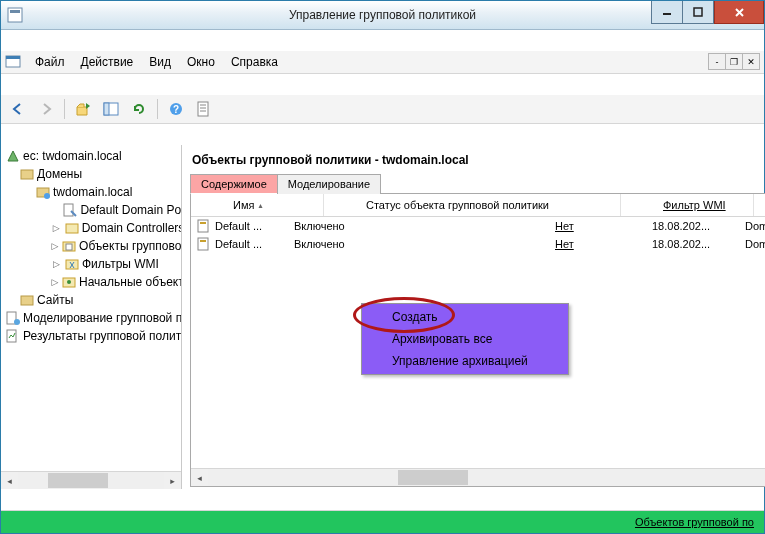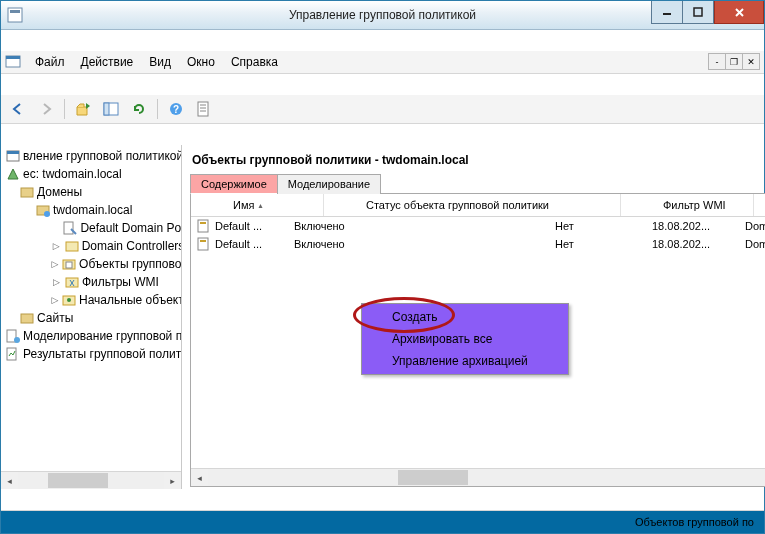--- a/index.html
+++ b/index.html
@@ -38,27 +38,27 @@
   .tab{padding:3px 10px;border:1px solid #a9a9a9;border-bottom:none;background:#f0f0f0;margin-right:-1px;position:relative;top:1px;font-size:11px;}
   .tab.active{background:#fca5a5;border-bottom:1px solid #fff;}
   .grid-wrap{flex:1;border:1px solid #a9a9a9;border-top:none;display:flex;flex-direction:column;min-height:0;margin-bottom:2px;}
   .grid-head{height:22px;display:flex;border-bottom:1px solid #d6d6d6;background:#fff;}
   .gh{border-right:1px solid #e2e2e2;padding:3px 6px;font-size:11px;white-space:nowrap;overflow:hidden;display:flex;align-items:center;gap:4px;margin-left:36px;}
   .grid-body{flex:1;background:#fff;position:relative;overflow:hidden;}
   .grow{display:flex;height:18px;align-items:center;}
   .gc{border-right:1px solid transparent;padding:0 6px;font-size:11px;white-space:nowrap;overflow:hidden;display:flex;align-items:center;gap:4px;}
   .col-name{width:84px;} 
   .col-status{width:248px;}
-  .col-wmi{width:84px;}
+  .col-wmi{width:84px;text-decoration:underline;}
   .col-mod{width:80px;}
   .col-own{flex:1;}
   .ctx-menu{position:absolute;left:170px;top:86px;width:202px;background:#8b5cf6;border:1px solid #979797;box-shadow:2px 2px 3px rgba(0,0,0,.25);padding:2px;}
   .ctx-item{height:22px;display:flex;align-items:center;padding-left:28px;font-size:12px;}
   .highlight-oval{position:absolute;left:162px;top:80px;width:96px;height:30px;border:3px solid #b01818;border-radius:50%/50%;pointer-events:none;}
-  .statusbar{height:22px;border-top:1px solid #d6d6d6;background:#0369a1;display:flex;align-items:center;justify-content:flex-end;padding:0 10px;font-size:11px;}
+  .statusbar{height:22px;border-top:1px solid #d6d6d6;background:#22c55e;display:flex;align-items:center;justify-content:flex-end;padding:0 10px;font-size:11px;text-decoration:underline;}
   
   svg{display:block}
 </style>
 </head>
 <body>
 
 <div class="window">
 
   <div class="titlebar">
     <span class="app-icon tb-designer">
@@ -152,29 +152,20 @@
           <line x1="4" y1="7" x2="10" y2="7" stroke="#888"></line>
           <line x1="4" y1="10" x2="10" y2="10" stroke="#888"></line>
         </svg>
       </div>
   </div>
 
   <div class="content">
 
     <div class="left-pane">
       <div class="tree">
-        <div class="tree-row ind1">
-          <span class="ic">
-              <svg width="16" height="16">
-                <rect x="2" y="3" width="12" height="10" fill="#fff" stroke="#7a7a7a"></rect>
-                <rect x="2" y="3" width="12" height="3" fill="#3f7fb5"></rect>
-              </svg>
-            </span>
-          <span class="lbl">вление групповой политикой</span>
-        </div>
         <div class="tree-row ind1">
           <span class="ic">
               <svg width="16" height="16">
                 <path d="M3 13 L8 3 L13 13 Z" fill="#6fb56a" stroke="#3b7a38"></path>
               </svg>
             </span>
           <span class="lbl">ес: twdomain.local</span>
         </div>
         <div class="tree-row ind2">
           <span class="ic">

